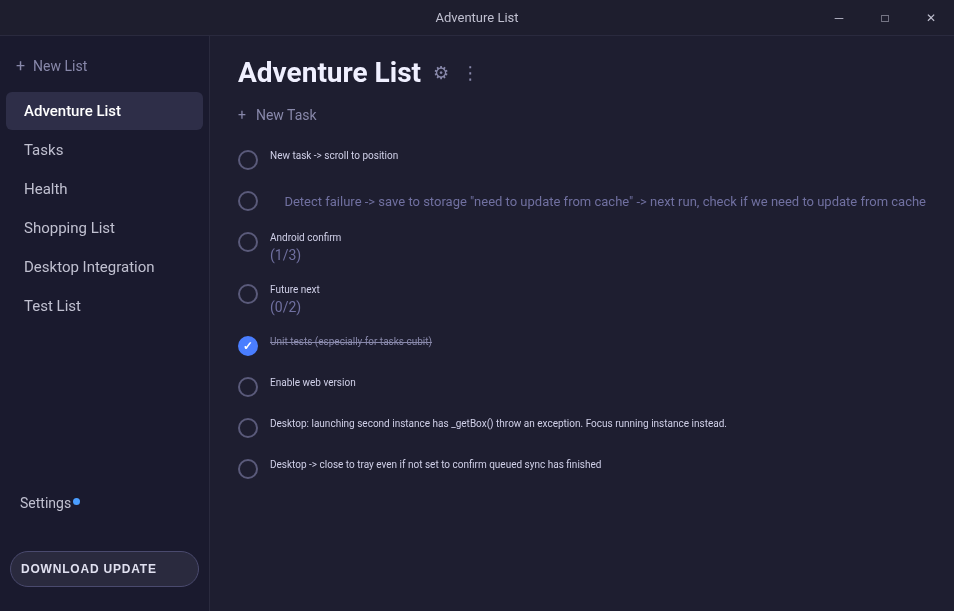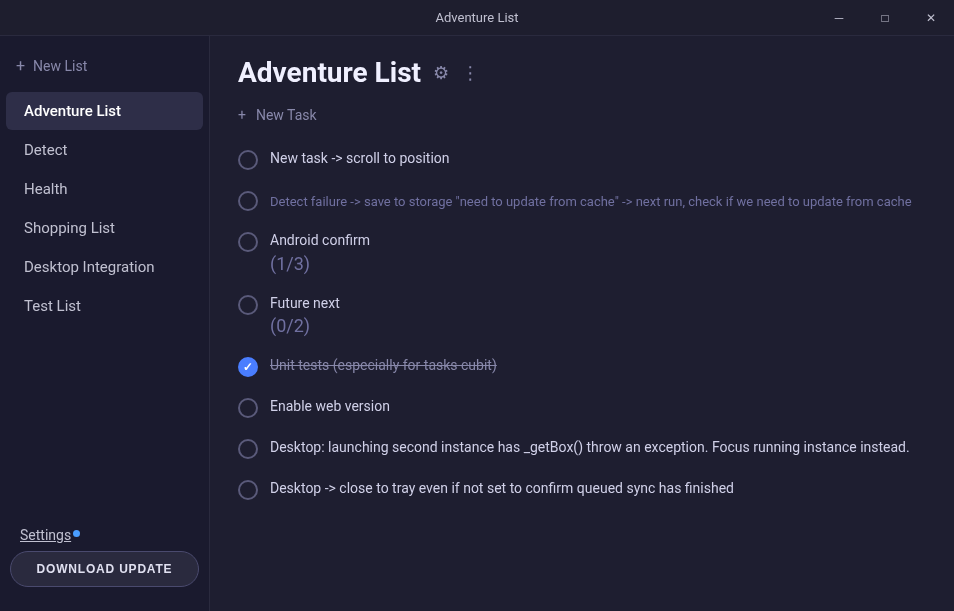--- a/index.html
+++ b/index.html
@@ -91,21 +91,20 @@
       margin-top: auto;
       padding: 12px 10px;
     }
     .settings-link {
       display: flex;
       align-items: flex-end;
       padding: 8px 10px;
       color: #c0c0d0;
       font-size: 14px;
       cursor: pointer;
-      text-decoration: underline;
     }
     .settings-dot {
       width: 7px;
       height: 7px;
       background: #4a9eff;
       border-radius: 50%;
       display: inline-block;
       margin-left: 2px;
       margin-bottom: 6px;
       vertical-align: top;
@@ -114,21 +113,22 @@
       background: #2a2a3e;
       border: 1px solid #4a4a6e;
       color: #e0e0f0;
       font-size: 12px;
       font-weight: 600;
       letter-spacing: 0.8px;
       padding: 10px;
       border-radius: 20px;
       width: 100%;
       cursor: pointer;
-      text-align: center;
+      text-align: left;
+      margin-top: 32px;
     }
     .main-content {
       flex: 1;
       background: #1e1e30;
       display: flex;
       flex-direction: column;
       overflow: hidden;
     }
     .main-header {
       padding: 20px 28px 14px;
@@ -192,36 +192,37 @@
     .task-checkbox.checked::after {
       content: '✓';
       color: white;
       font-size: 12px;
       font-weight: bold;
     }
     .task-content {
       flex: 1;
     }
     .task-title {
-      font-size: 14px;
+      font-size: 10px;
       color: #d0d0e8;
       line-height: 1.4;
     }
     .task-title.strikethrough {
       text-decoration: line-through;
       color: #8888aa;
     }
     .task-subtitle {
       font-size: 13px;
       color: #7070a0;
       margin-top: 3px;
       line-height: 1.4;
+      text-align: right;
     }
     .task-count {
-      font-size: 18px;
+      font-size: 14px;
       color: #7070a0;
       margin-top: 2px;
     }
   </style>
 </head>
 <body>
 
 <div class="titlebar">
   <span class="titlebar-title">Adventure List</span>
   <div class="titlebar-controls">
@@ -232,21 +233,21 @@
 </div>
 
 <div class="app-body">
   <div class="sidebar">
     <div class="sidebar-new-list">
       <span class="plus-icon">+</span>
       <span>New List</span>
     </div>
     <div id="sidebar-items-container">
         <div class="sidebar-item active">Adventure List</div>
-        <div class="sidebar-item">Detect</div>
+        <div class="sidebar-item">Tasks</div>
         <div class="sidebar-item">Health</div>
         <div class="sidebar-item">Shopping List</div>
         <div class="sidebar-item">Desktop Integration</div>
         <div class="sidebar-item">Test List</div>
       </div>
     <div class="sidebar-bottom">
       <div class="settings-link">
         <span>Settings</span>
           <span class="settings-dot"></span>
       </div>

